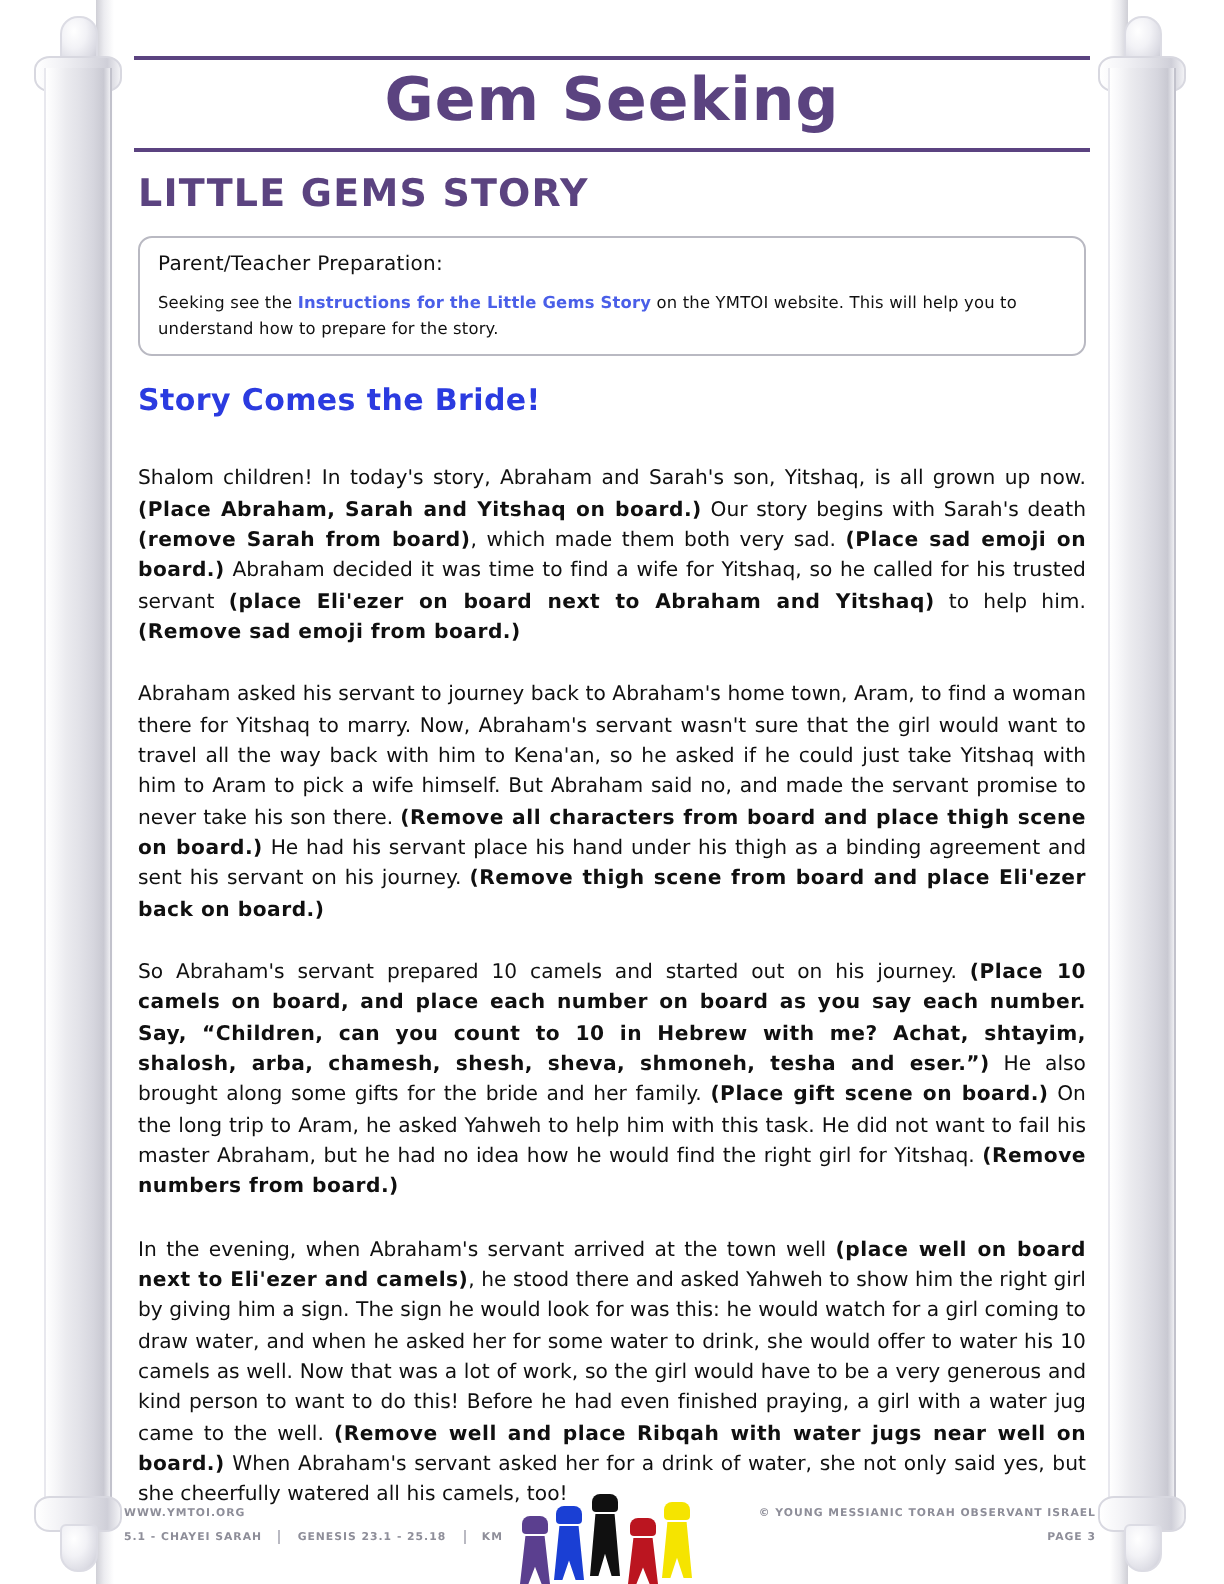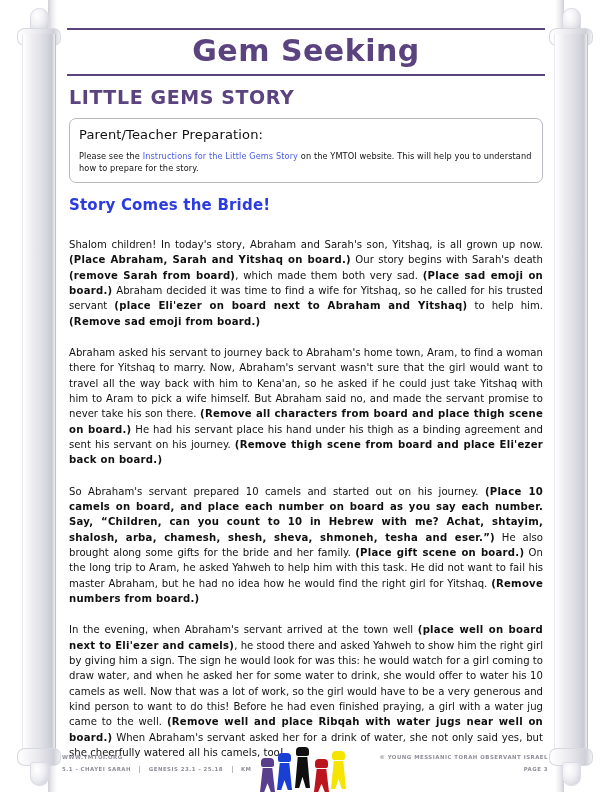--- a/index.html
+++ b/index.html
@@ -132,34 +132,35 @@
 
   
   .prep-box {
     border: 1px solid #b9b9c2;
     border-radius: 7px;
     padding: 6px 9px 7px 9px;
     margin: 0 2px 0 2px;
     background: #ffffff;
   }
   .prep-title {
-    font-size: 13px;
+    font-size: 10px;
     color: #111111;
     line-height: 1.55;
     letter-spacing: 0.15px;
   }
   .prep-body {
     font-size: 8.2px;
     color: #111111;
     line-height: 1.55;
     letter-spacing: 0.1px;
     margin-top: 5px;
   }
   .link {
     color: #4a5fe8;
+    font-weight: bold;
   }
 
   
   .story-head {
     font-size: 15px;
     font-weight: bold;
     color: #2b3be0;
     letter-spacing: 0.2px;
     padding: 13px 0 7px 2px;
   }
@@ -265,21 +266,21 @@
       <div class="rule"></div>
       <div class="main-title">Gem Seeking</div>
       <div class="rule"></div>
     </div>
 
     <div class="section-title">LITTLE GEMS STORY</div>
 
     <div class="prep-box">
       <div class="prep-title">Parent/Teacher Preparation:</div>
       <div class="prep-body">
-        <span>Please see the </span><span class="link">Instructions for the Little Gems Story</span><span> on the YMTOI website. This will help you to understand how to prepare for the story.</span>
+        <span>Seeking see the </span><span class="link">Instructions for the Little Gems Story</span><span> on the YMTOI website. This will help you to understand how to prepare for the story.</span>
       </div>
     </div>
 
     <div class="story-head">Story Comes the Bride!</div>
 
     <div id="story-body">
         <p class="story"><span>Shalom children! In today's story, Abraham and Sarah's son, Yitshaq, is all grown up now. </span><b>(Place Abraham, Sarah and Yitshaq on board.)</b><span> Our story begins with Sarah's death </span><b>(remove Sarah from board)</b><span>, which made them both very sad. </span><b>(Place sad emoji on board.)</b><span> Abraham decided it was time to find a wife for Yitshaq, so he called for his trusted servant </span><b>(place Eli'ezer on board next to Abraham and Yitshaq)</b><span> to help him. </span><b>(Remove sad emoji from board.)</b></p>
         <p class="story"><span>Abraham asked his servant to journey back to Abraham's home town, Aram, to find a woman there for Yitshaq to marry. Now, Abraham's servant wasn't sure that the girl would want to travel all the way back with him to Kena'an, so he asked if he could just take Yitshaq with him to Aram to pick a wife himself. But Abraham said no, and made the servant promise to never take his son there. </span><b>(Remove all characters from board and place thigh scene on board.)</b><span> He had his servant place his hand under his thigh as a binding agreement and sent his servant on his journey. </span><b>(Remove thigh scene from board and place Eli'ezer back on board.)</b></p>
         <p class="story"><span>So Abraham's servant prepared 10 camels and started out on his journey. </span><b>(Place 10 camels on board, and place each number on board as you say each number. Say, “Children, can you count to 10 in Hebrew with me? Achat, shtayim, shalosh, arba, chamesh, shesh, sheva, shmoneh, tesha and eser.”)</b><span> He also brought along some gifts for the bride and her family. </span><b>(Place gift scene on board.)</b><span> On the long trip to Aram, he asked Yahweh to help him with this task. He did not want to fail his master Abraham, but he had no idea how he would find the right girl for Yitshaq. </span><b>(Remove numbers from board.)</b></p>
         <p class="story"><span>In the evening, when Abraham's servant arrived at the town well </span><b>(place well on board next to Eli'ezer and camels)</b><span>, he stood there and asked Yahweh to show him the right girl by giving him a sign. The sign he would look for was this: he would watch for a girl coming to draw water, and when he asked her for some water to drink, she would offer to water his 10 camels as well. Now that was a lot of work, so the girl would have to be a very generous and kind person to want to do this! Before he had even finished praying, a girl with a water jug came to the well. </span><b>(Remove well and place Ribqah with water jugs near well on board.)</b><span> When Abraham's servant asked her for a drink of water, she not only said yes, but she cheerfully watered all his camels, too!</span></p>

